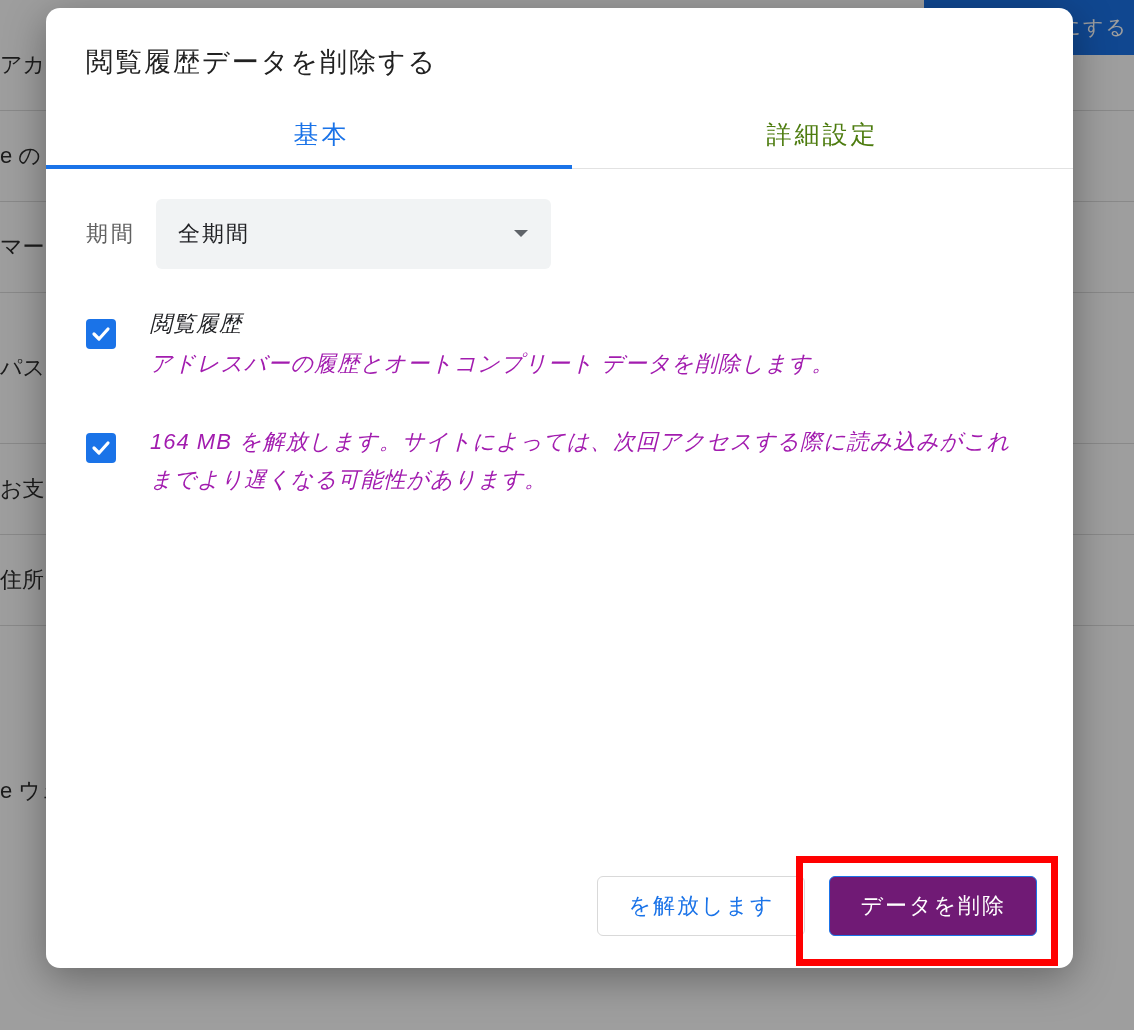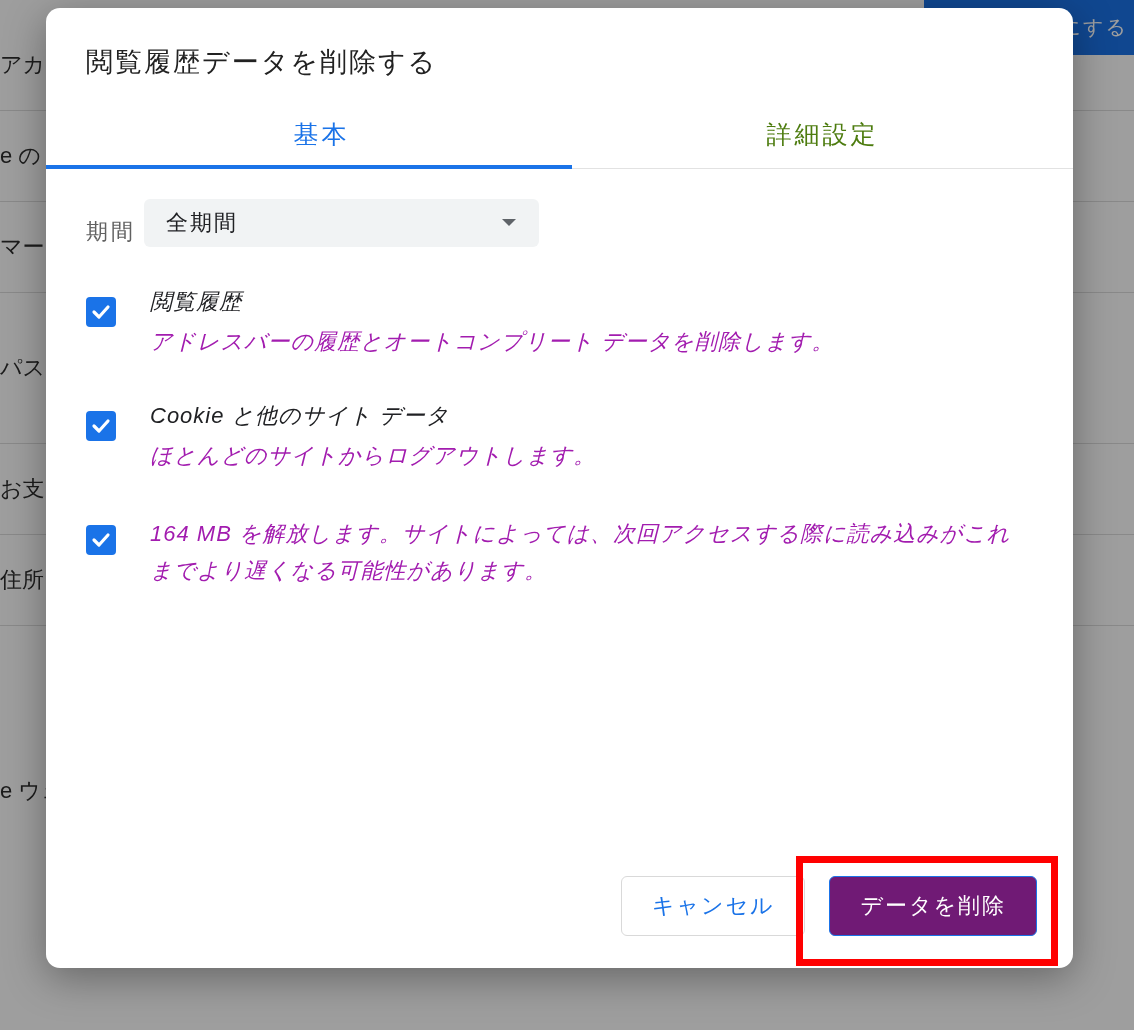--- a/index.html
+++ b/index.html
@@ -103,33 +103,33 @@
       padding-left: 25px;
     }
 
     .body {
       padding: 30px 40px 0 40px;
       flex: 1;
     }
 
     .time-row {
       display: flex;
-      align-items: flex-end;
-      gap: 8px;
+      align-items: center;
+      gap: 20px;
       margin-bottom: 40px;
     }
     .time-label {
       font-size: 22px;
       color: #616161;
       letter-spacing: 3px;
     }
     .select {
       background: #f1f3f4;
       border-radius: 6px;
-      padding: 9px 22px;
+      padding: 20px 22px;
       width: 395px;
       display: flex;
       justify-content: space-between;
       align-items: center;
       cursor: pointer;
     }
     .select-value {
       font-size: 22px;
       color: #202124;
       letter-spacing: 2px;
@@ -263,36 +263,25 @@
           <div class="opt-desc">アドレスバーの履歴とオートコンプリート データを削除します。</div>
         </div>
       </div>
       <div class="row">
         <div class="checkbox">
           <svg viewBox="0 0 20 20">
               <path d="M3 10 L8 15 L17 5"></path>
             </svg>
         </div>
         <div class="opt-text">
-          <div class="opt-title">Cookie と他のサイト データ</div>
-          <div class="opt-desc">ほとんどのサイトからログアウトします。</div>
-        </div>
-      </div>
-      <div class="row">
-        <div class="checkbox">
-          <svg viewBox="0 0 20 20">
-              <path d="M3 10 L8 15 L17 5"></path>
-            </svg>
-        </div>
-        <div class="opt-text">
           <div class="opt-desc">164 MB を解放します。サイトによっては、次回アクセスする際に読み込みがこれまでより遅くなる可能性があります。</div>
         </div>
       </div>
     </div>
   </div>
 
   <div class="footer">
-    <div class="btn btn-cancel">キャンセル</div>
+    <div class="btn btn-cancel">を解放します</div>
     <div class="btn btn-primary">データを削除</div>
   </div>
 </div>
 
 <div class="highlight-box" id="hl" style="left: 796px; top: 856px; width: 262px; height: 110px;"></div>
 
 </body></html>

